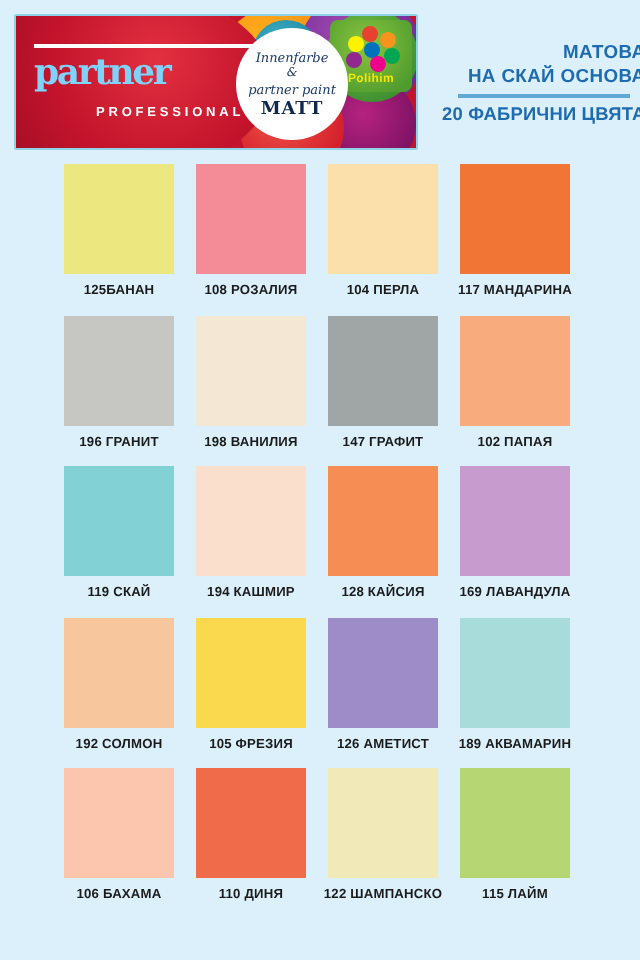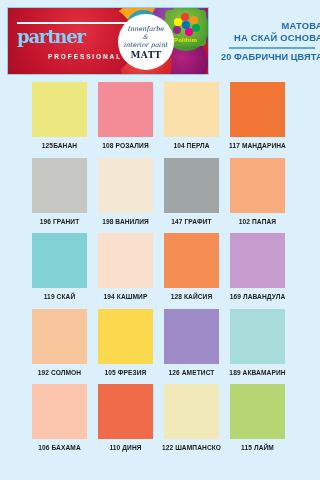--- a/index.html
+++ b/index.html
@@ -260,21 +260,21 @@
       </div>
 
       <div class="logo-red"></div>
       <div class="wordmark-rule"></div>
       <div class="wordmark">partner</div>
       <div class="wordmark-sub">PROFESSIONAL</div>
 
       <div class="claim-oval">
         <div class="claim-line">Innenfarbe</div>
         <div class="claim-line claim-amp">&amp;</div>
-        <div class="claim-line">interior paint</div>
+        <div class="claim-line">partner paint</div>
         <div class="claim-matt">MATT</div>
       </div>
     </div>
 
     <div class="header-text">
       <div class="ht-line">МАТОВА</div>
       <div class="ht-line">НА СКАЙ ОСНОВА</div>
       <div class="header-rule"></div>
       <div class="ht-sub">20 ФАБРИЧНИ ЦВЯТА</div>
     </div>

